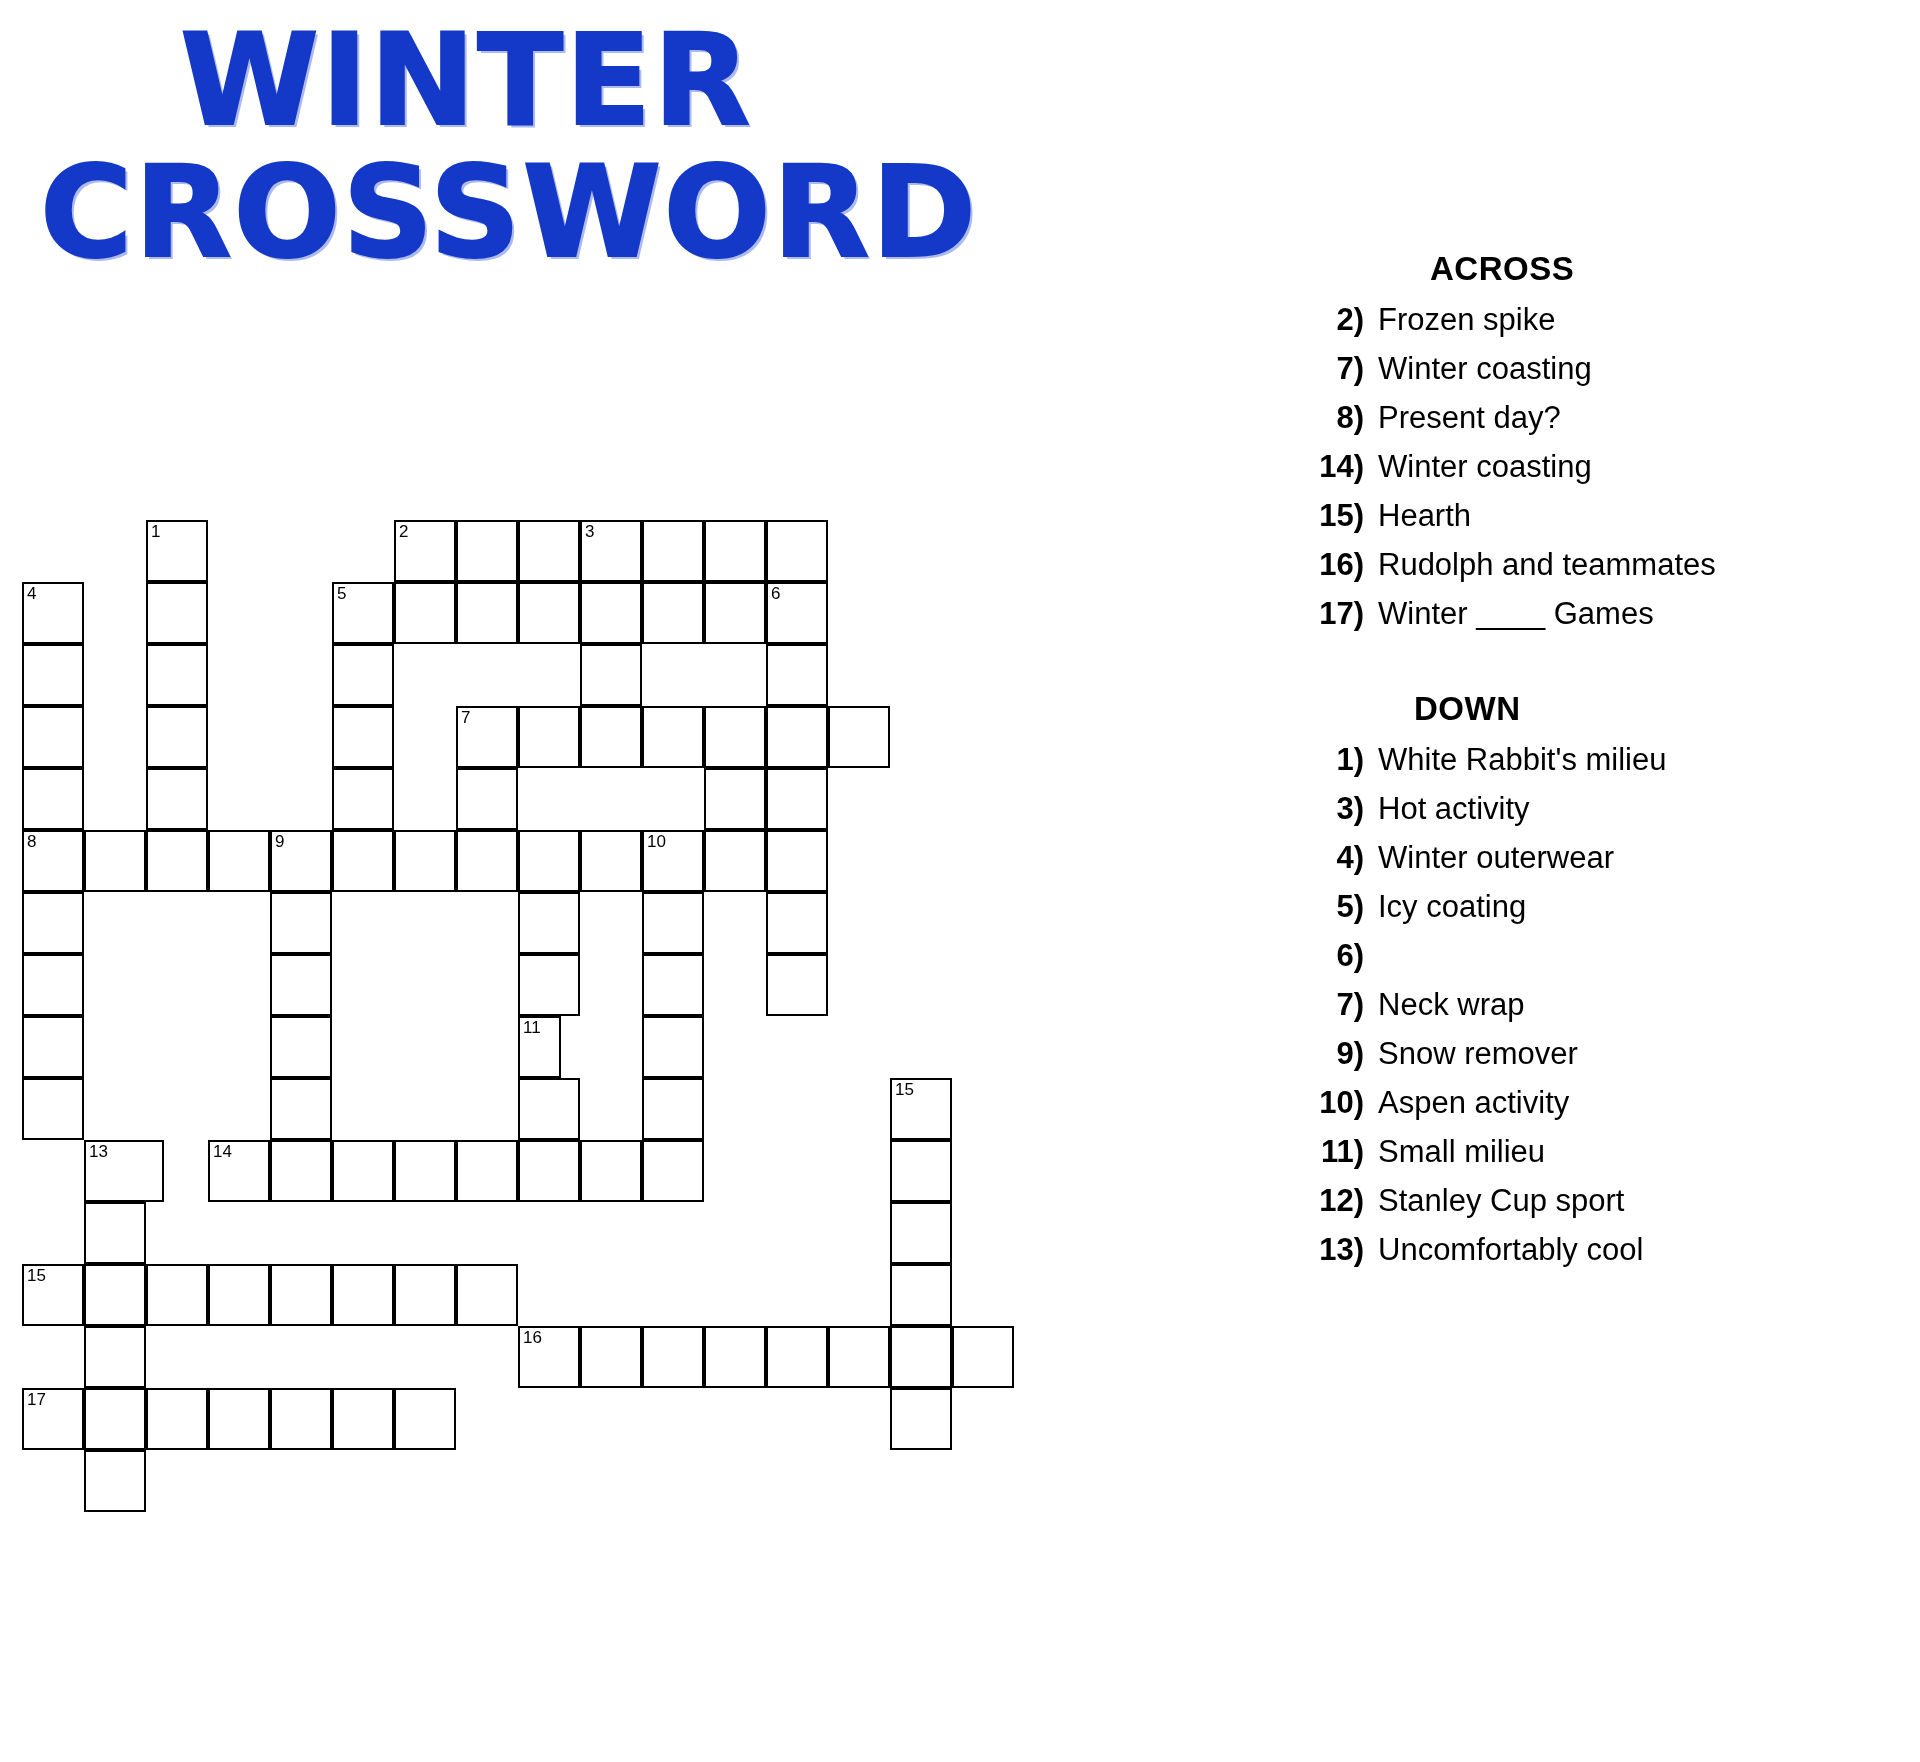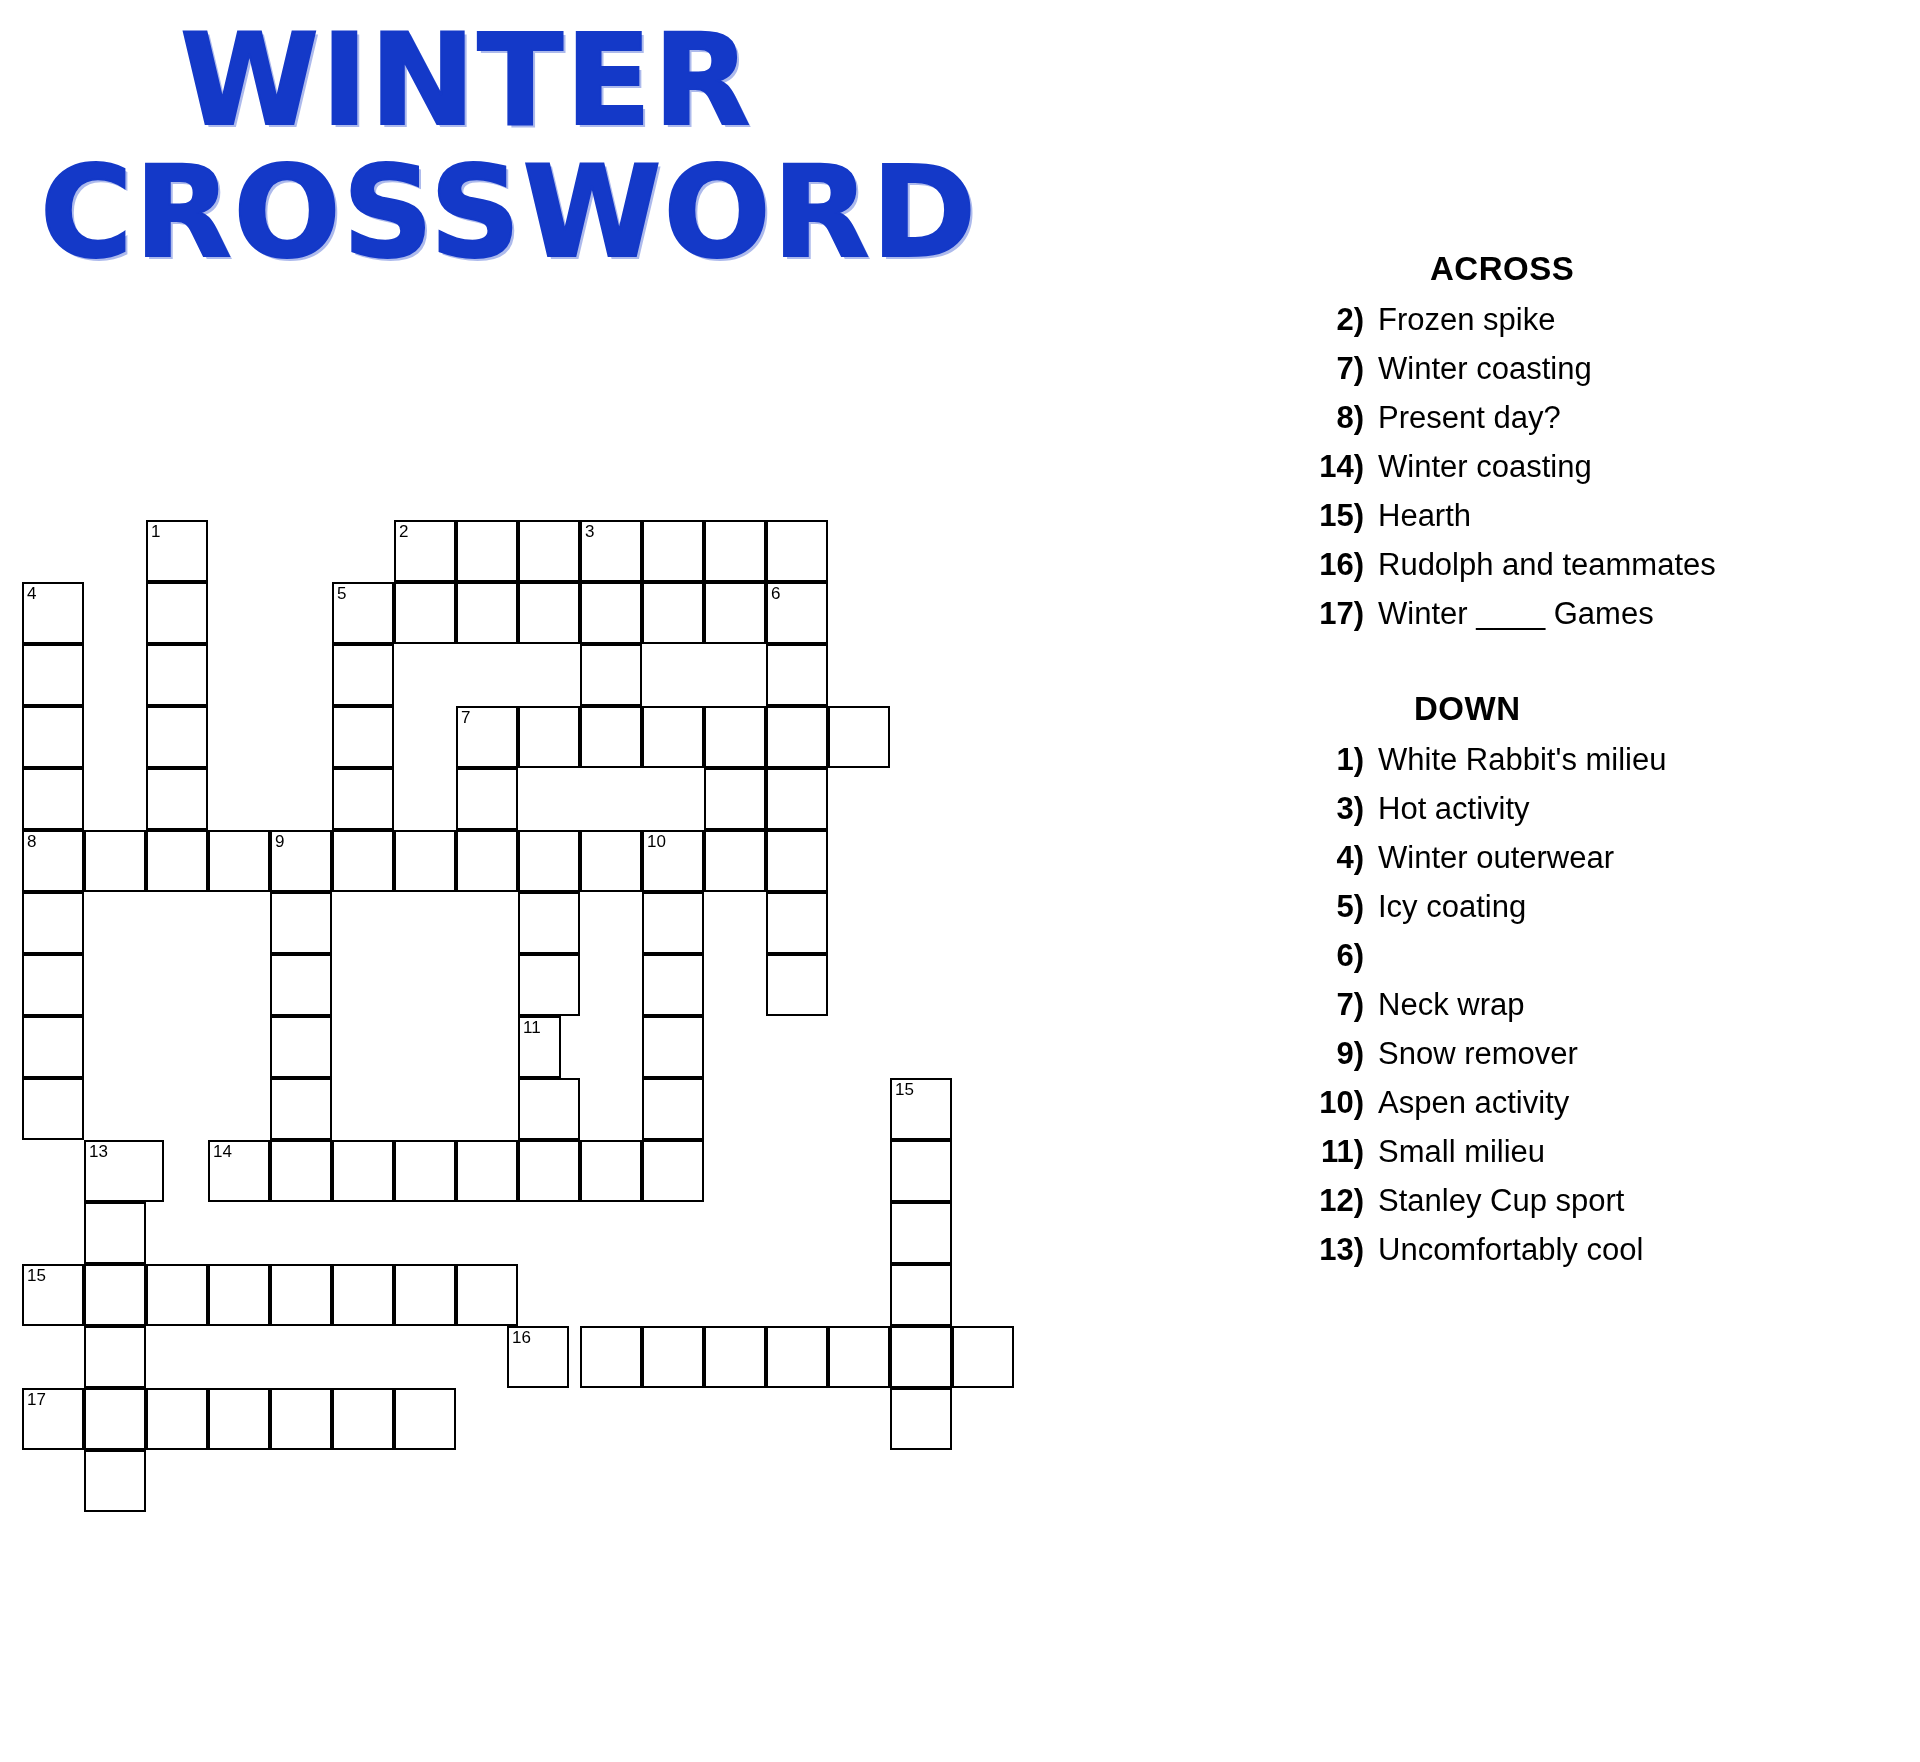--- a/index.html
+++ b/index.html
@@ -234,21 +234,21 @@
       </div>
       <div class="cell" style="left: 62px; top: 744px; width: 62px; height: 62px;"></div>
       <div class="cell" style="left: 124px; top: 744px; width: 62px; height: 62px;"></div>
       <div class="cell" style="left: 186px; top: 744px; width: 62px; height: 62px;"></div>
       <div class="cell" style="left: 248px; top: 744px; width: 62px; height: 62px;"></div>
       <div class="cell" style="left: 310px; top: 744px; width: 62px; height: 62px;"></div>
       <div class="cell" style="left: 372px; top: 744px; width: 62px; height: 62px;"></div>
       <div class="cell" style="left: 434px; top: 744px; width: 62px; height: 62px;"></div>
       <div class="cell" style="left: 868px; top: 744px; width: 62px; height: 62px;"></div>
       <div class="cell" style="left: 62px; top: 806px; width: 62px; height: 62px;"></div>
-      <div class="cell" style="left: 485px; top: 806px; width: 62px; height: 62px;">
+      <div class="cell" style="left: 496px; top: 806px; width: 62px; height: 62px;">
         <span class="num">16</span>
       </div>
       <div class="cell" style="left: 558px; top: 806px; width: 62px; height: 62px;"></div>
       <div class="cell" style="left: 620px; top: 806px; width: 62px; height: 62px;"></div>
       <div class="cell" style="left: 682px; top: 806px; width: 62px; height: 62px;"></div>
       <div class="cell" style="left: 744px; top: 806px; width: 62px; height: 62px;"></div>
       <div class="cell" style="left: 806px; top: 806px; width: 62px; height: 62px;"></div>
       <div class="cell" style="left: 868px; top: 806px; width: 62px; height: 62px;"></div>
       <div class="cell" style="left: 930px; top: 806px; width: 62px; height: 62px;"></div>
       <div class="cell" style="left: 0px; top: 868px; width: 62px; height: 62px;">

